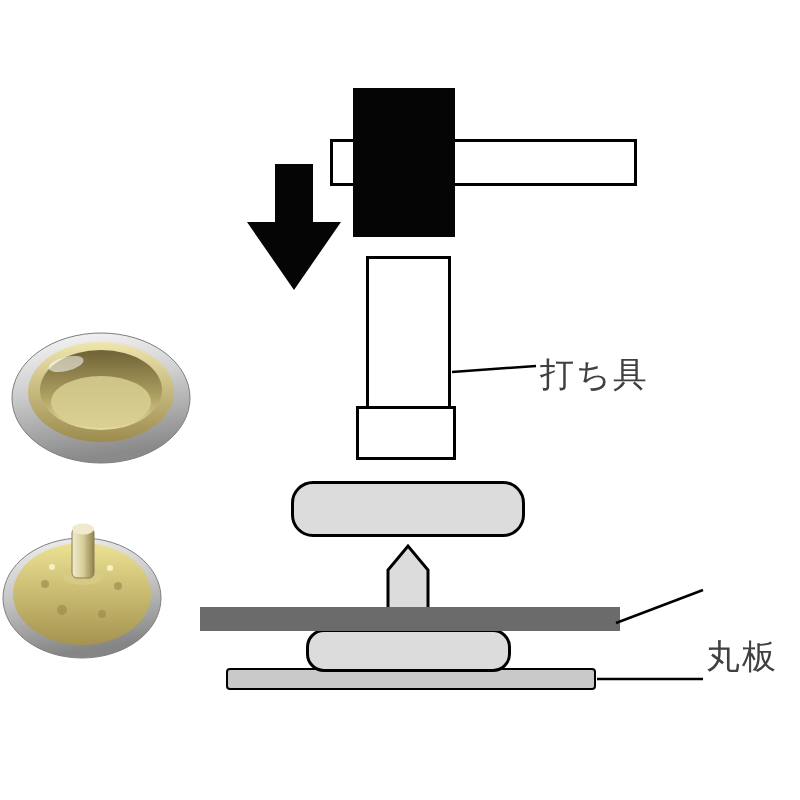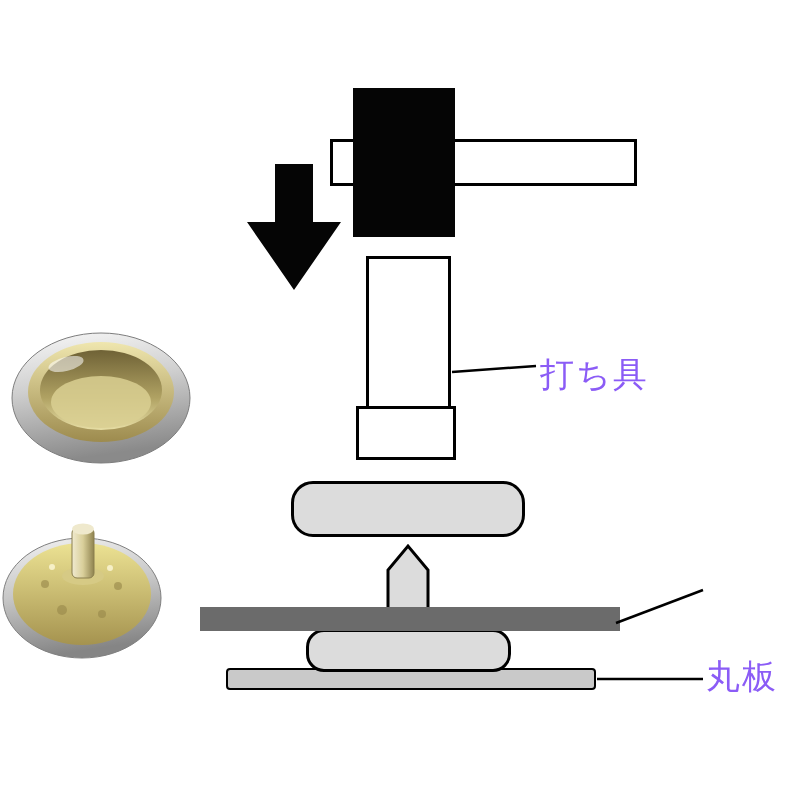--- a/index.html
+++ b/index.html
@@ -32,24 +32,24 @@
   
   .socket-part{left:306px;top:629px;width:205px;height:43px;background:#dcdcdc;border:3px solid #000;border-radius:18px;}
 
   
   .plate-bar{left:226px;top:668px;width:370px;height:22px;background:#c9c9c9;border:2px solid #000;border-radius:4px;}
 
   
   .lines{left:0;top:0;width:800px;height:800px;pointer-events:none;}
 
   
-  .label{position:absolute;font-size:34px;color:#8b5cf6;letter-spacing:2px;white-space:nowrap;}
+  .label{position:absolute;font-size:34px;color:#404040;letter-spacing:2px;white-space:nowrap;}
   .label-tool{left:540px;top:352px;}
   .label-fabric{left:706px;top:570px;}
-  .label-plate{left:706px;top:654px;}
+  .label-plate{left:706px;top:634px;}
 
   
   .photo-top{left:6px;top:328px;width:190px;height:140px;}
   .photo-bottom{left:0px;top:512px;width:170px;height:150px;}
 </style>
 </head>
 <body>
 
 <div class="canvas">
 

